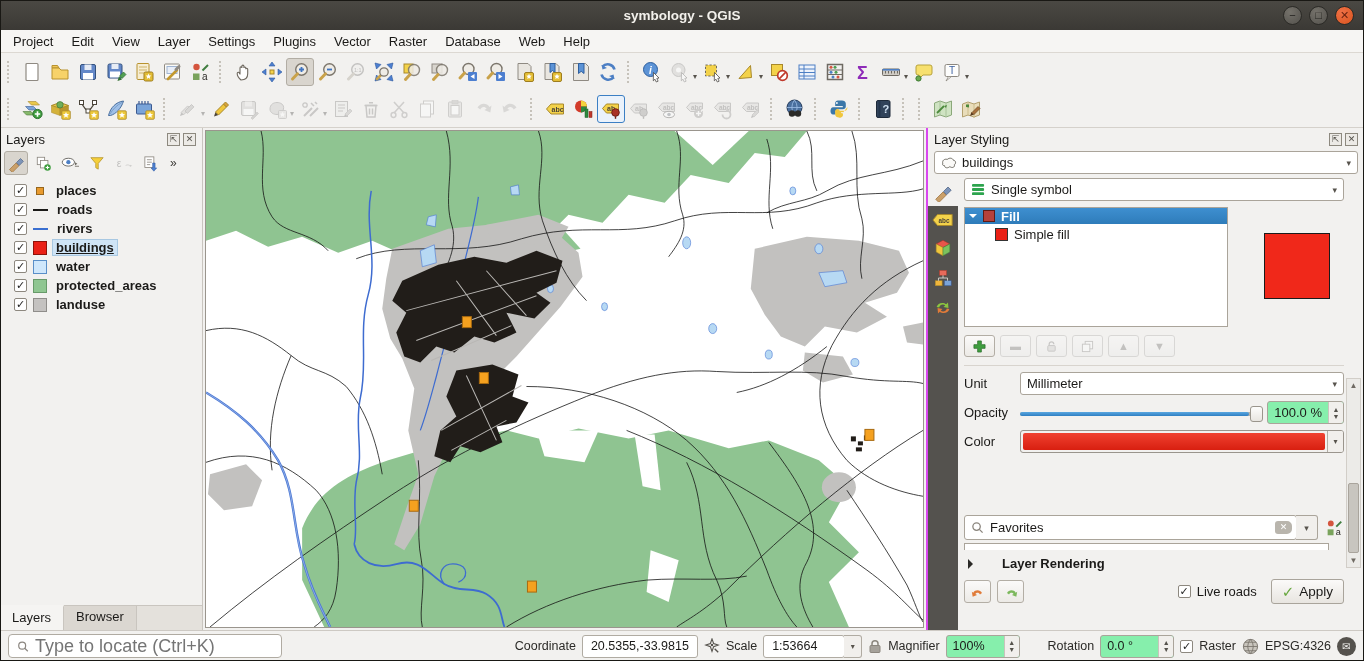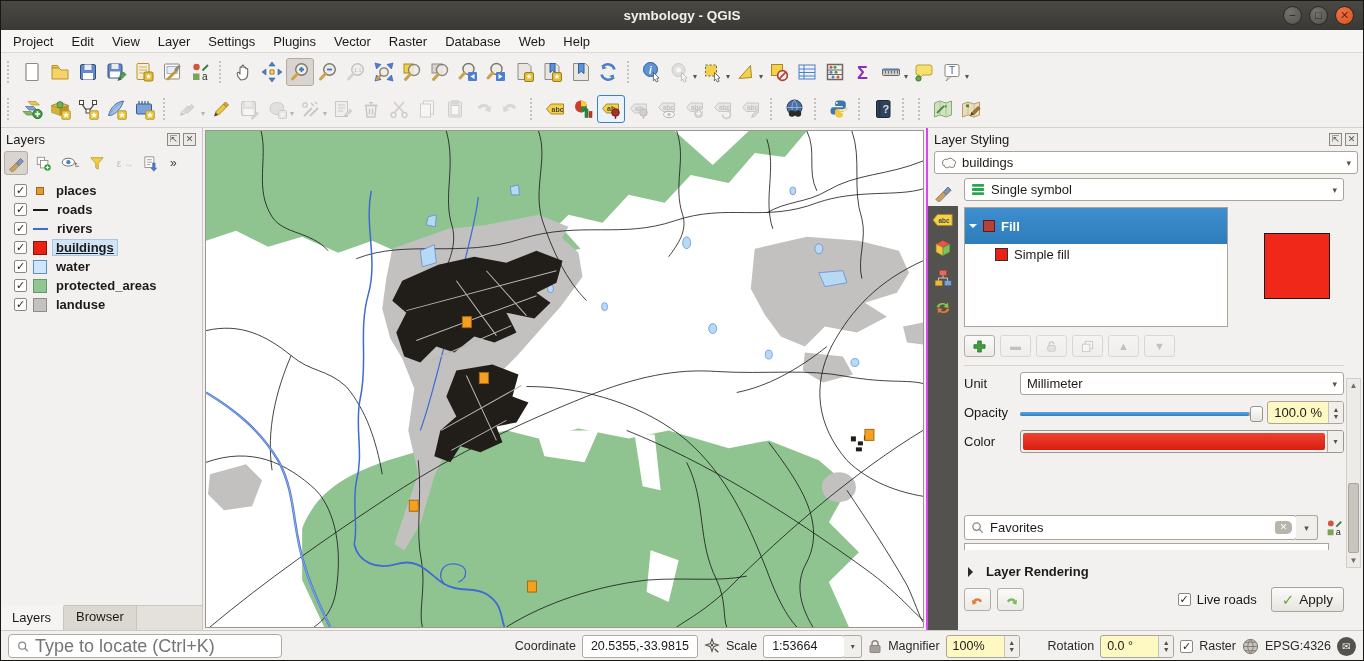--- a/index.html
+++ b/index.html
@@ -66,47 +66,47 @@
   .combo { background:#fff; border:1px solid #aaa49a; border-radius:3px; height:23px; display:flex; align-items:center; padding:0 6px; gap:5px; }
   .combo .caret { margin-left:auto; font-size:9px; color:#57534c; }
   .sp-layerbox { margin:2px 6px 4px; }
   .sp-body { display:flex; flex:1; min-height:0; }
   .sp-tabstrip { width:30px; display:flex; flex-direction:column; flex:none; }
   .sp-tab-active { height:28px; display:flex; align-items:center; justify-content:center; background:#f2f1ef; }
   .sp-tab-dark { flex:1; background:#54524e; display:flex; flex-direction:column; align-items:center; padding-top:6px; gap:10px; }
   .sp-content { flex:1; padding:0 20px 4px 6px; display:flex; flex-direction:column; position:relative; }
   .symrow { display:flex; margin-top:6px; }
   .tree { width:264px; height:120px; background:#fff; border:1px solid #aaa49a; font-size:13px; }
-  .tree-row1 { height:36px; background:linear-gradient(#3e8fd0,#2e7cba); color:#fff; font-weight:bold; display:flex; align-items:center; gap:6px; padding:0 4px; }
+  .tree-row1 { height:16px; background:linear-gradient(#3e8fd0,#2e7cba); color:#fff; font-weight:bold; display:flex; align-items:center; gap:6px; padding:0 4px; }
   .tree-row2 { height:20px; display:flex; align-items:center; gap:6px; padding:0 4px 0 30px; }
   .tri-down { width:0; height:0; border:4px solid transparent; border-top-color:#fff; margin-top:4px; }
   .sw-fill { width:12px; height:12px; background:#b5413a; border:1px solid #5e1b16; }
   .sw-simple { width:13px; height:13px; background:#ea2015; border:1px solid #333; }
   .preview-square { width:66px; height:66px; background:#f0281a; border:1px solid #1b1b1b; margin:26px 0 0 36px; }
   .symbtns { display:flex; gap:5px; margin-top:8px; }
   .sb { width:31px; height:22px; background:linear-gradient(#fbfaf9,#eceae6); border:1px solid #b3aea5; border-radius:3px; display:flex; align-items:center; justify-content:center; color:#7a756d; font-size:11px; }
   .divider { border-top:1px solid #d8d4ce; margin:8px 0 0; }
   .formrow { display:flex; align-items:center; margin-top:6px; height:23px; gap:4px; }
   .formrow .flabel { width:52px; flex:none; font-size:13px; }
   .slider { flex:1; height:18px; position:relative; }
   .slider .track { position:absolute; left:0; right:0; top:8px; height:4px; background:#b8b4ac; border-radius:2px; }
   .slider .fill-trk { position:absolute; left:0; right:14px; top:8px; height:4px; background:linear-gradient(#5aa7e0,#2f7fc2); border-radius:2px; }
   .slider .handle { position:absolute; right:0; top:2px; width:13px; height:16px; background:linear-gradient(#fdfdfc,#e8e5e0); border:1px solid #9a958c; border-radius:3px; }
-  .spin { display:flex; height:23px; border:1px solid #aaa49a; border-radius:3px; background:#fef9c3; overflow:hidden; }
+  .spin { display:flex; height:23px; border:1px solid #aaa49a; border-radius:3px; background:#86efac; overflow:hidden; }
   .spin .val { padding:0 6px; display:flex; align-items:center; }
   .spin .arrows { width:15px; border-left:1px solid #c8c4bc; background:#f1efec; display:flex; flex-direction:column; align-items:center; justify-content:center; font-size:7px; color:#55524c; line-height:7px; }
   .colorbtn { flex:1; height:23px; border:1px solid #9a958d; border-radius:3px; display:flex; overflow:hidden; }
   .colorbtn .cfill { flex:1; background:linear-gradient(#f04130,#d81f10); margin:2px; border-radius:2px; }
   .colorbtn .cdd { width:16px; border-left:1px solid #b3aea5; background:#f1efec; display:flex; align-items:center; justify-content:center; font-size:8px; color:#57534c; }
   .fav-row { display:flex; align-items:center; gap:6px; margin-top:62px; }
   .searchbox { flex:1; height:25px; background:#fff; border:1px solid #aaa49a; border-radius:3px; display:flex; align-items:center; padding:0 4px 0 6px; gap:6px; }
   .clear-ic { width:17px; height:13px; background:#b9b5ad; border-radius:3px 5px 5px 3px; color:#fff; font-size:9px; line-height:13px; text-align:center; }
   .sb-caret { width:22px; height:25px; border:1px solid #aaa49a; border-left:none; margin-left:-7px; background:#f1efec; display:flex; align-items:center; justify-content:center; font-size:9px; color:#57534c; border-radius:0 3px 3px 0; }
   .thin-list { height:7px; background:#fff; border:1px solid #aaa49a; border-bottom:none; margin-top:3px; width:96%; }
-  .lr-row { display:flex; align-items:center; gap:8px; margin-top:14px; font-weight:bold; }
+  .lr-row { display:flex; align-items:center; gap:24px; margin-top:6px; font-weight:bold; }
   .tri-right { width:0; height:0; border:5px solid transparent; border-left-color:#2b2a27; margin-left:4px; }
   .bottom-row { display:flex; align-items:center; margin-top:8px; gap:6px; }
   .small-btn { width:27px; height:23px; background:linear-gradient(#fbfaf9,#eceae6); border:1px solid #b3aea5; border-radius:3px; display:flex; align-items:center; justify-content:center; }
   .apply-btn { margin-left:8px; height:25px; padding:0 10px; background:linear-gradient(#fbfaf9,#e8e5e0); border:1px solid #a9a49b; border-radius:3px; display:flex; align-items:center; gap:5px; font-size:13.5px; }
   .greencheck { color:#67a73e; font-weight:bold; font-size:15px; }
   .vscroll { position:absolute; right:3px; top:250px; width:15px; height:190px; background:#ecebe8; border:1px solid #d2cec8; display:flex; flex-direction:column; }
   .vs-arrow { height:13px; text-align:center; font-size:8px; color:#6f6a63; line-height:13px; }
   .vs-thumb { position:absolute; left:1px; right:1px; top:104px; height:70px; background:#c8c5bf; border:1px solid #a9a49c; border-radius:2px; }
 
   

